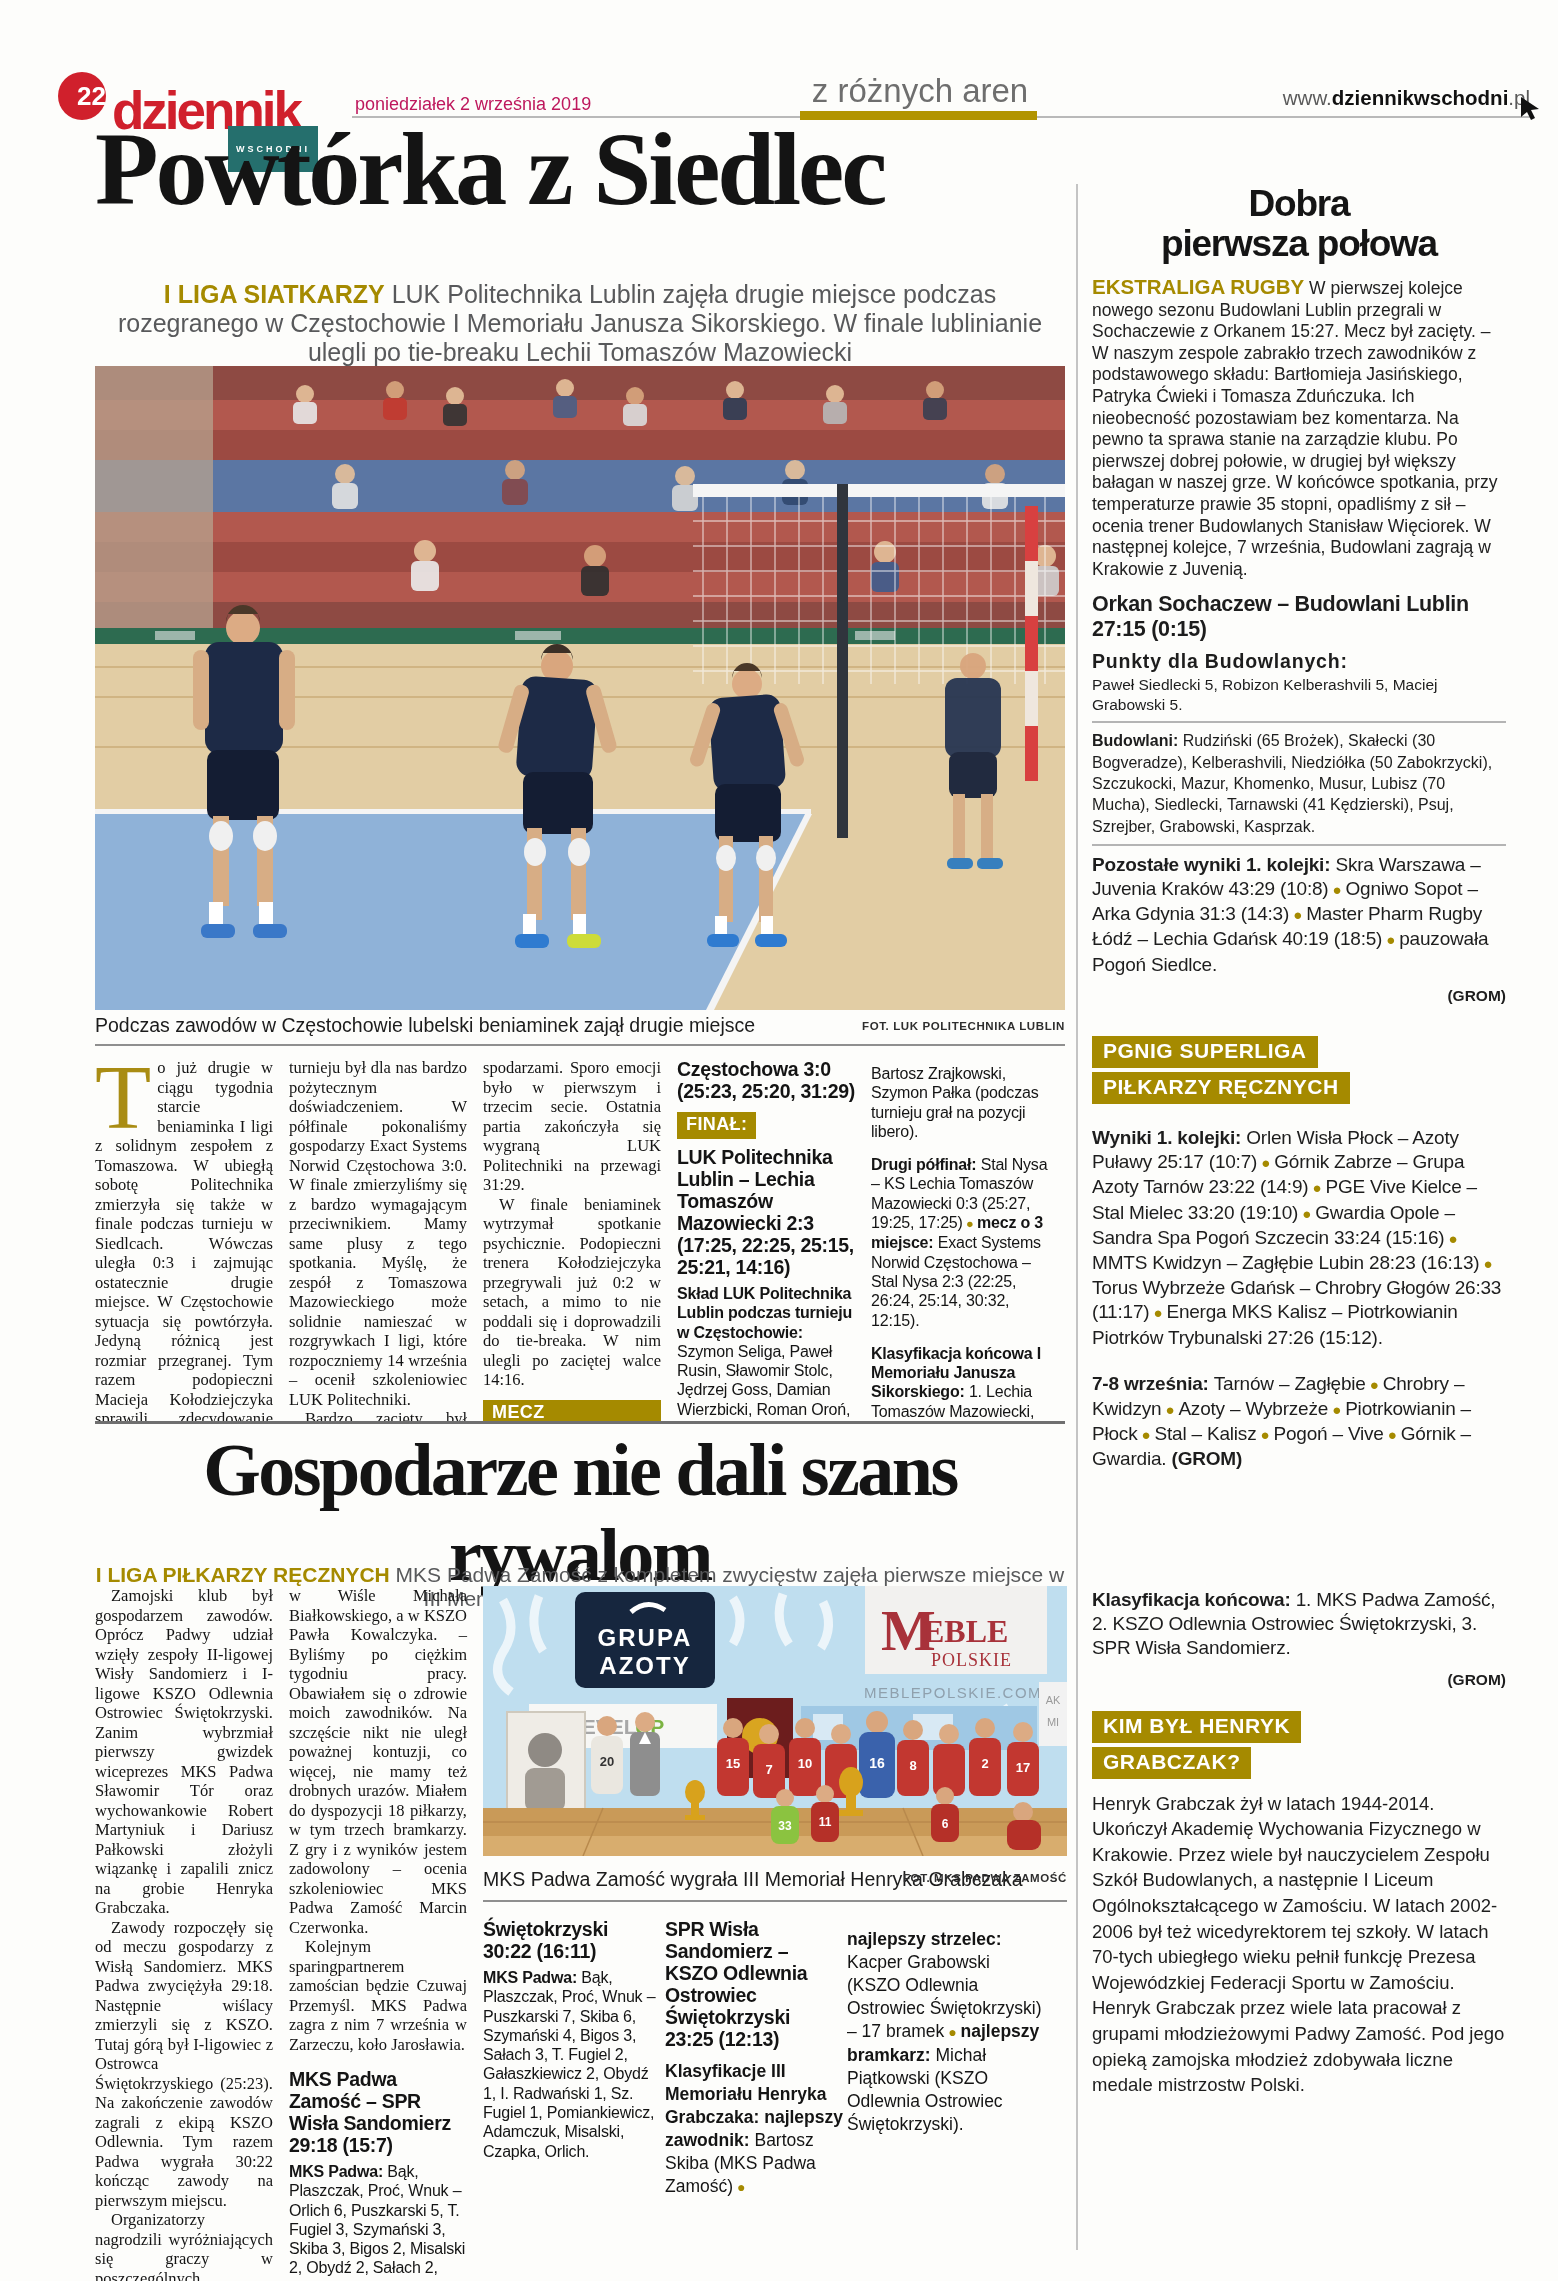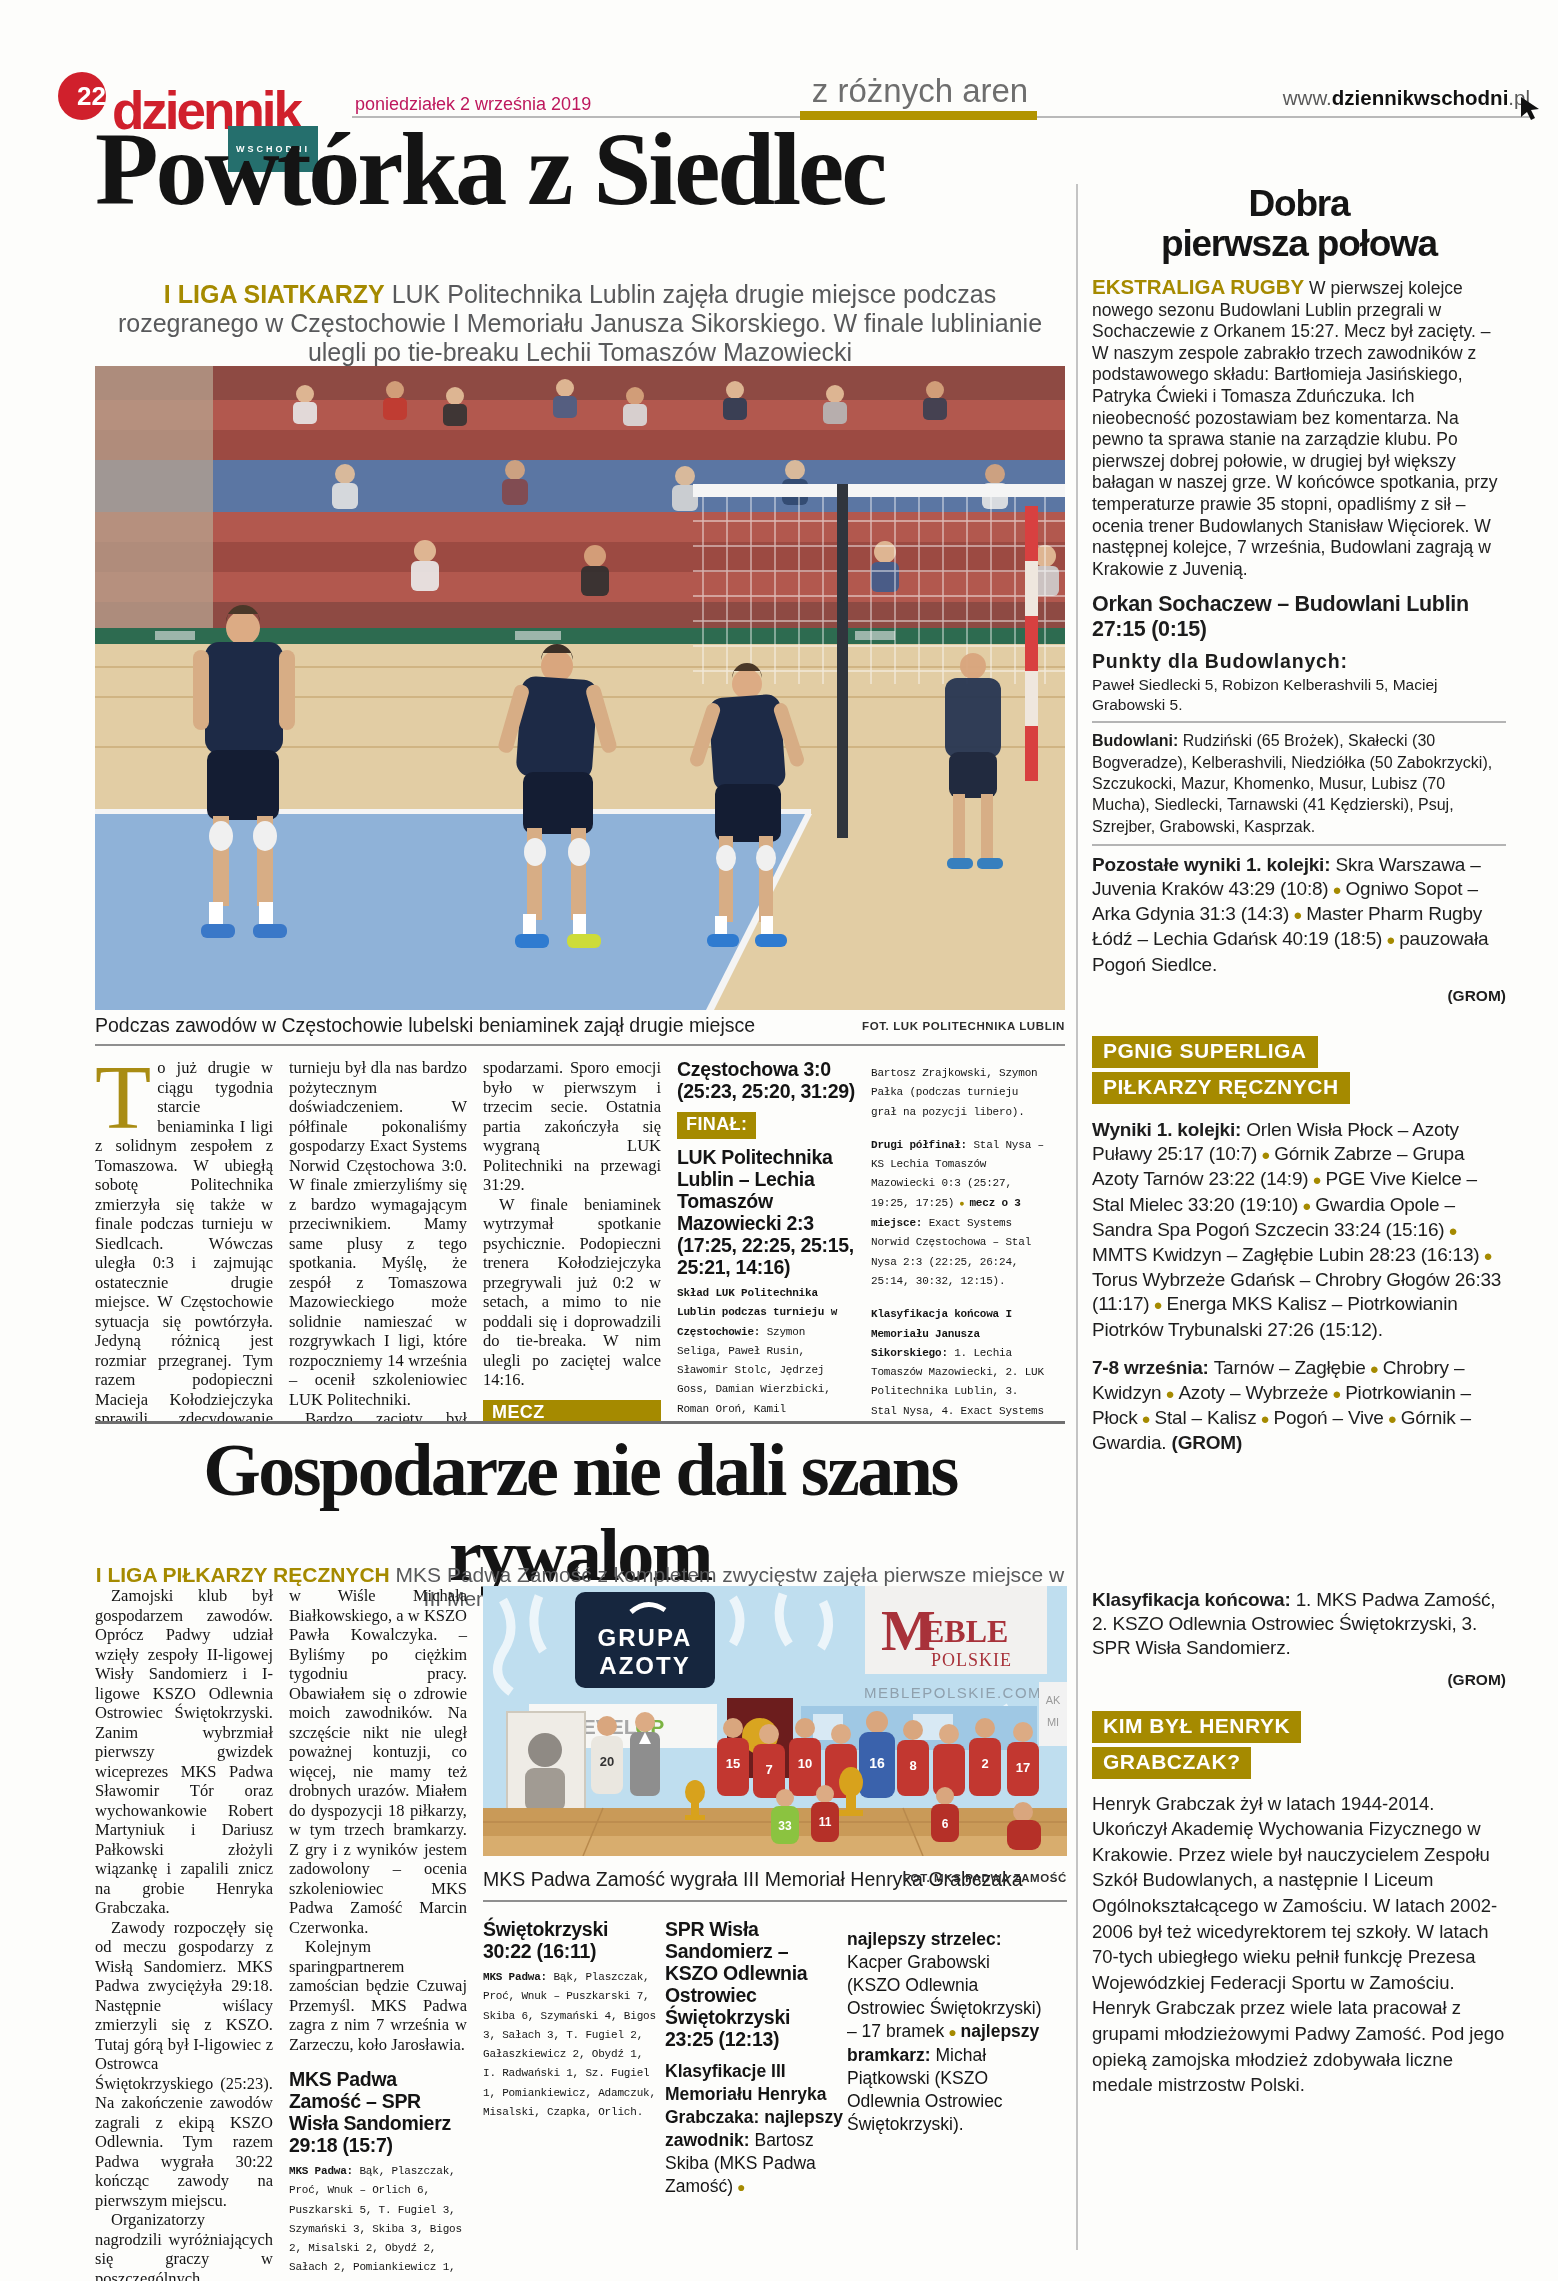--- a/index.html
+++ b/index.html
@@ -38,21 +38,21 @@
   .credit1{left:95px;top:1020px;width:970px;text-align:right}
   .caprule1{left:95px;top:1044px;width:970px;height:2px;background:#8f8f8f}
   .art1{left:95px;top:1058px;width:970px;height:363px;display:flex;gap:16px;overflow:hidden}
   .col{width:178px;flex:none}
   .body{font-size:16.5px;line-height:19.5px;text-align:justify}
   .indent{text-indent:16px}
   .dropcap{float:left;font-size:92px;line-height:74px;color:#a98c13;padding:2px 6px 0 0}
   .tag{display:inline-block;background:#a58a00;color:#fff;margin:10px 0 7px;
        font:700 18px "Liberation Sans",sans-serif;letter-spacing:.4px;padding:2px 9px 4px}
   .score-head{font:700 19.5px/22px "Liberation Sans",sans-serif;letter-spacing:-.3px}
-  .squad{font-family:Liberation Mono, monospace;font-size:11px;line-height:19.3px;
+  .squad{font-family:Liberation Sans, sans-serif;font-size:16px;line-height:19.3px;
          letter-spacing:-.2px;margin-top:6px}
   .squad .b,.awards .b,.sb-res .b,.sb-cond2 .b{font-weight:700}
   .dot{color:#a58a00;font-size:.8em}
   .sig{font:700 15.5px "Liberation Sans",sans-serif;text-align:right;margin-top:10px}
   .mt{margin-top:14px}
 
   
   .rulemid{left:95px;top:1421px;width:970px;height:3px;background:#6f6f6f}
   .head2{left:95px;top:1428px;width:970px;text-align:center;font-size:74px;font-weight:700;
          letter-spacing:-2.5px;line-height:1.15}
@@ -78,21 +78,21 @@
   .sb-lead{font-size:17.5px;line-height:21.6px;margin-top:12px;color:#222}
   .sb-score{font-size:21.5px;line-height:25px;font-weight:700;margin-top:12px;letter-spacing:-.3px}
   .sb-pts-h{font-size:19.5px;font-weight:700;letter-spacing:.8px;margin-top:8px}
   .sb-cond{font-size:15.5px;line-height:19.5px;margin-top:2px}
   .sb-rule{height:2px;background:#b4b4b4;margin:7px 0}
   .sb-cond2{font-size:16px;line-height:21.3px}
   .sb-res{font-size:19px;line-height:24.2px;letter-spacing:-.2px}
   .sb-tag span{display:inline-block;background:#a58a00;color:#fff;font-weight:700;font-size:21px;
                letter-spacing:.5px;padding:3px 11px 5px}
   .sb-tag .l2{margin-top:4px}
-  .sb-b .sb-res{margin-top:14px}
+  .sb-b .sb-res{margin-top:22px}
   .sb-bio{font-size:18.5px;line-height:25.6px;margin-top:12px}
   .sb-c .sb-tag{margin-top:22px}
 </style>
 </head>
 <body>
 
 <div class="page">
 
   <div class="abs page-num sans">
     <span>22</span>

